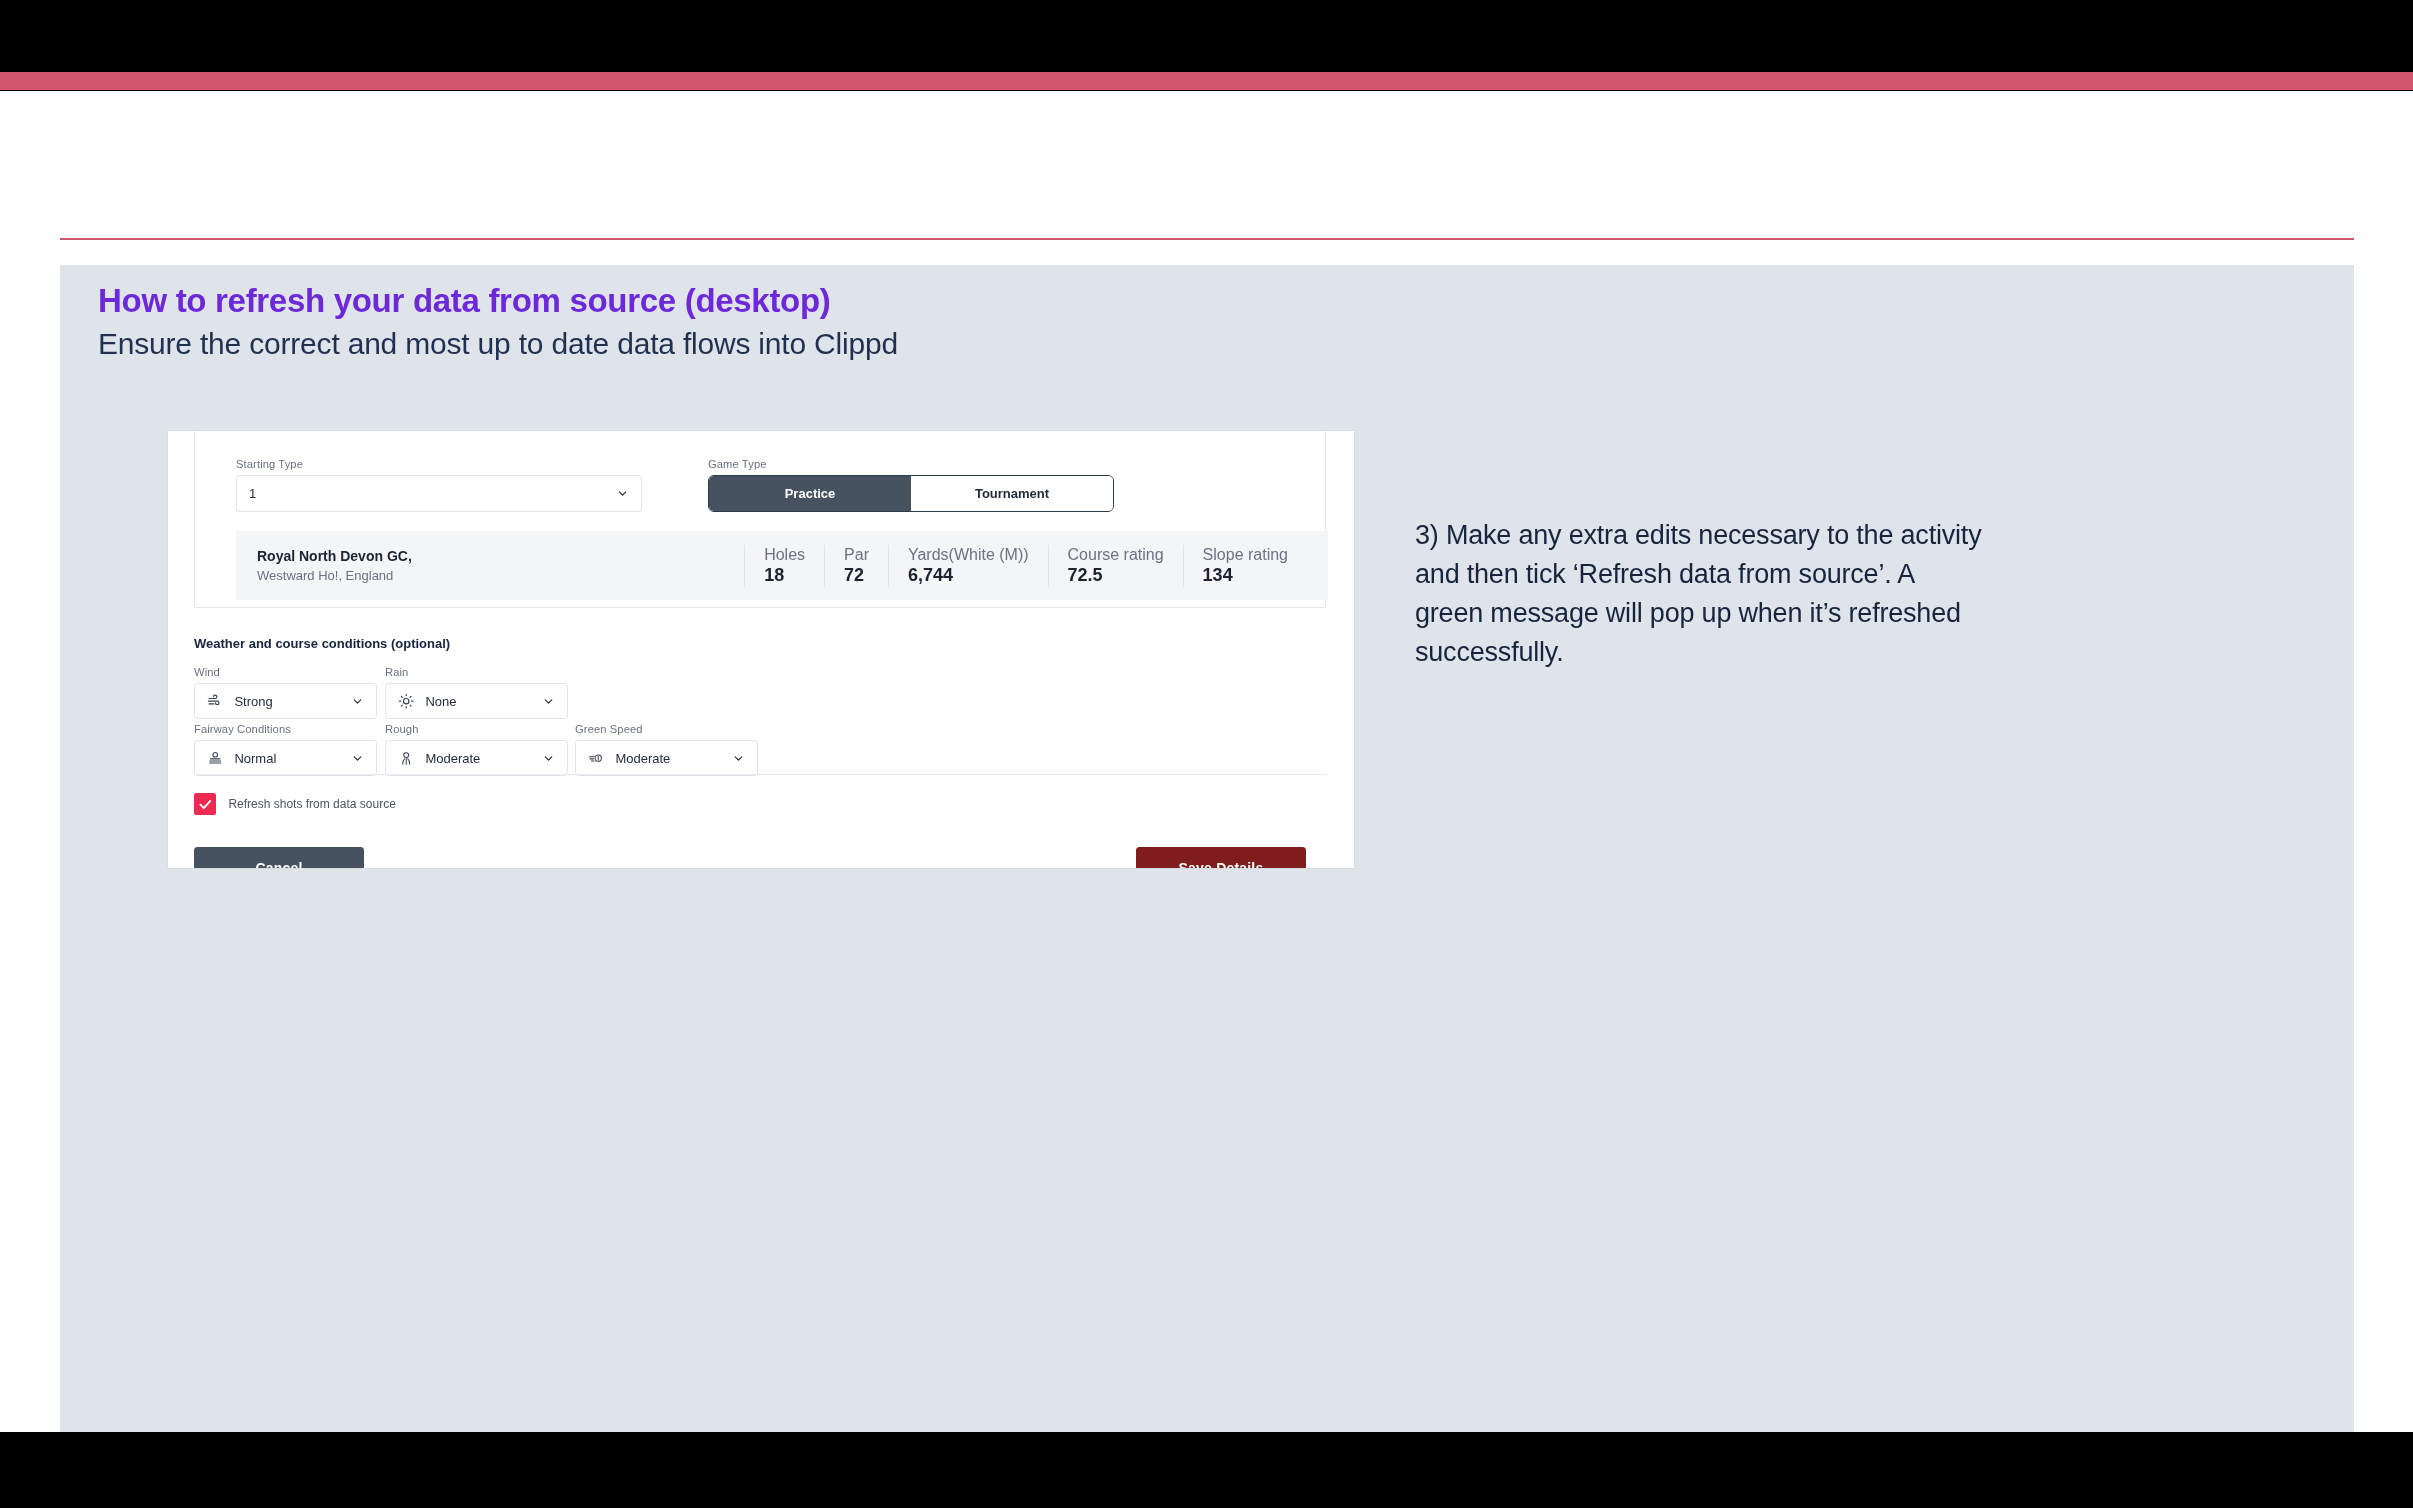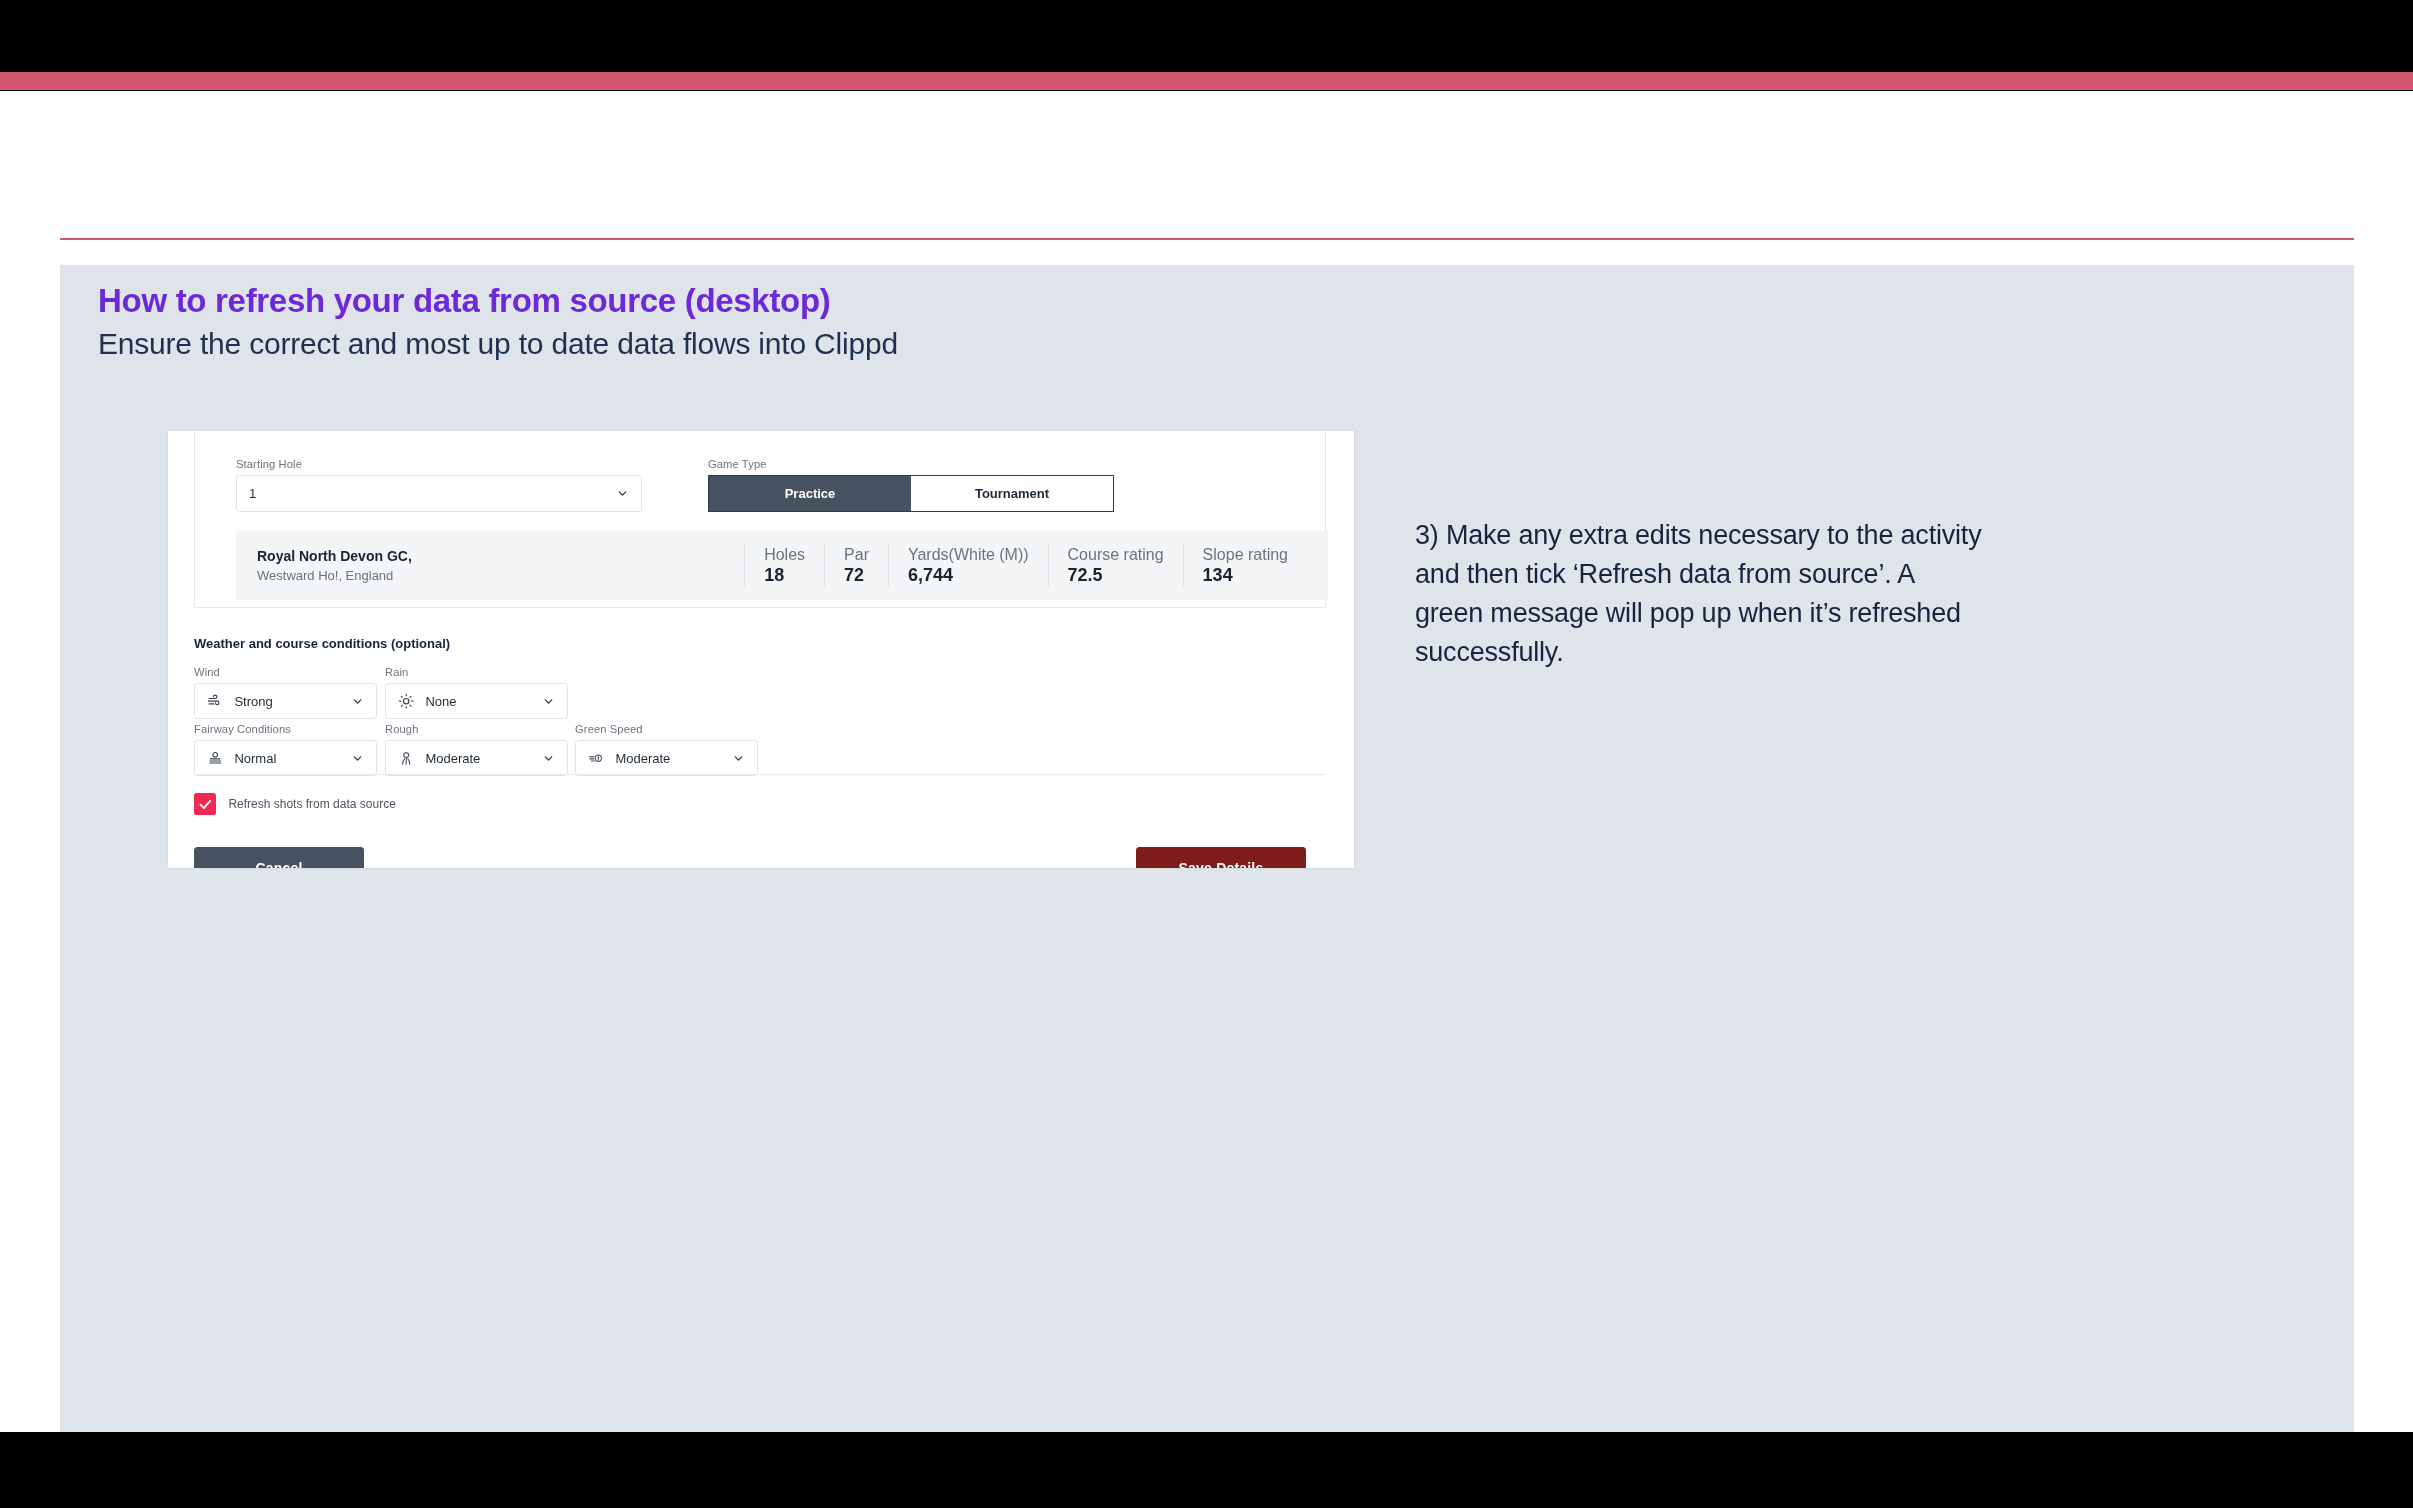--- a/index.html
+++ b/index.html
@@ -169,21 +169,21 @@
     align-items: center;
     justify-content: center;
   }
   .ico svg { display: block; }
 
   
   .toggle {
     position: absolute;
     display: flex;
     border: 0.9px solid #2f3b47;
-    border-radius: 0;
+    border-radius: 6px;
     overflow: hidden;
     height: 37px;
   }
   .toggle-seg {
     display: flex;
     align-items: center;
     justify-content: center;
     font-size: 13px;
     font-weight: bold;
     width: 50%;
@@ -321,21 +321,21 @@
       <div class="subheadline">Ensure the correct and most up to date data flows into Clippd</div>
     </div>
 
     <div class="instruction">3) Make any extra edits necessary to the activity and then tick ‘Refresh data from source’. A green message will pop up when it’s refreshed successfully.</div>
 
     <div class="shot">
       <div class="shot-inner">
 
         <div class="panel">
 
-          <div class="field-label" style="left:41px; top:36px;">Starting Hole</div>
+          <div class="field-label" style="left:41px; top:36px;">Starting Type</div>
           <div class="select-box" style="left:41px; top:53px; width:406px; height:37px;">
             <span class="select-value">1</span>
             <span class="chev">
               <svg width="13" height="13" viewBox="0 0 24 24" fill="none" stroke="#2b3440" stroke-width="2.4" stroke-linecap="round" stroke-linejoin="round">
                   <polyline points="6 9 12 15 18 9"></polyline>
                 </svg>
             </span>
           </div>
 
           <div class="field-label" style="left:513px; top:36px;">Game Type</div>

